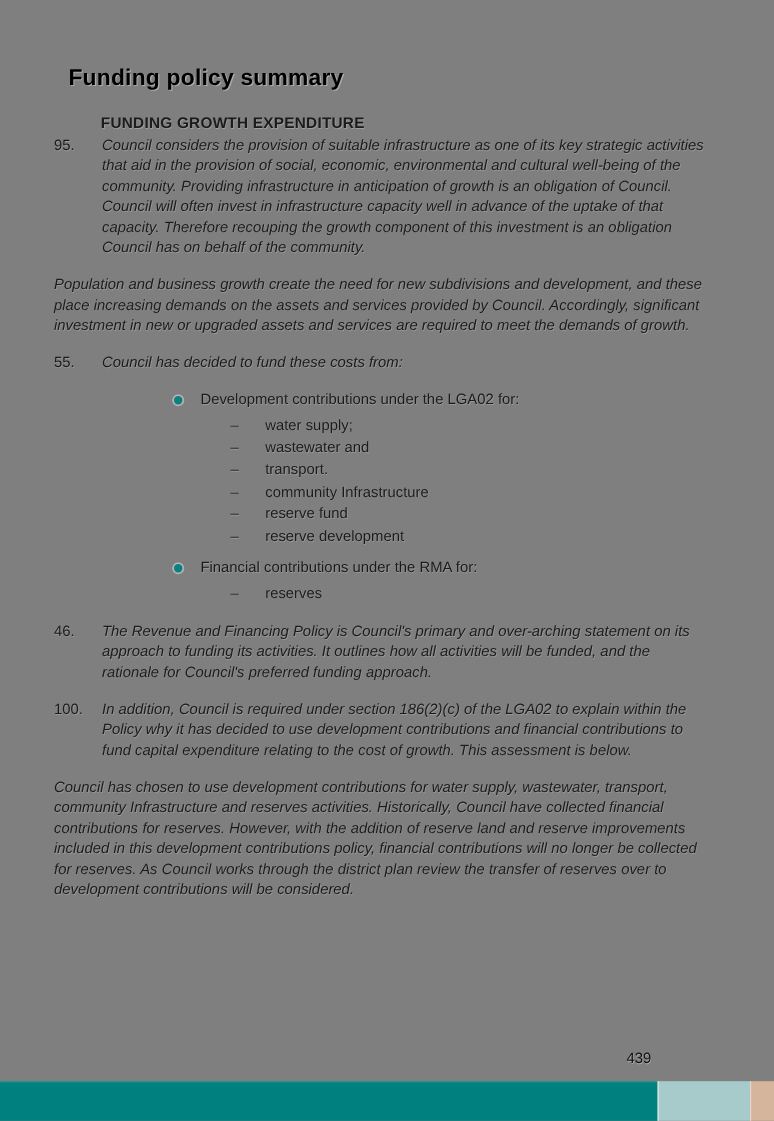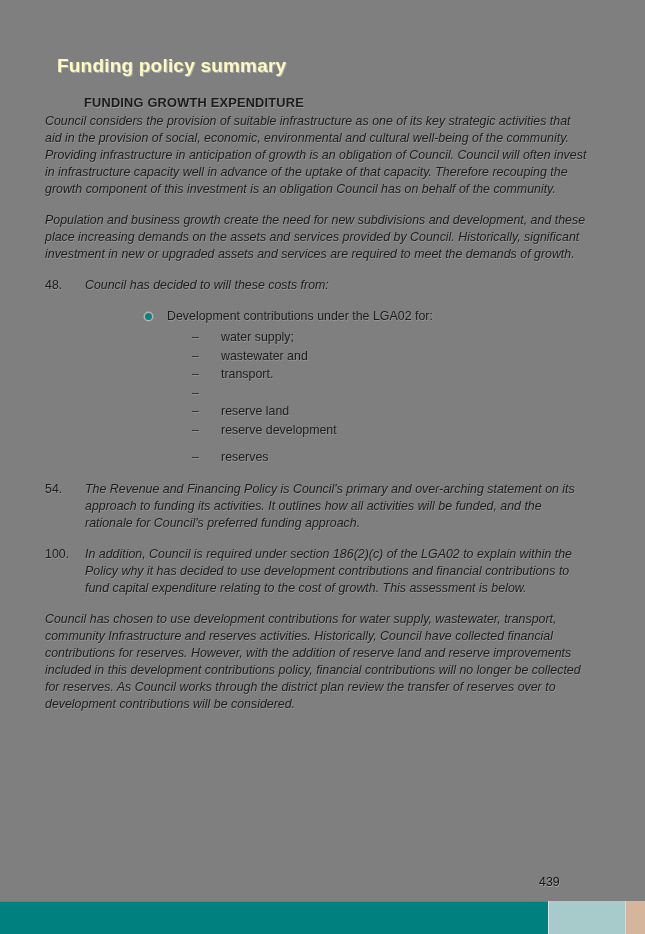--- a/index.html
+++ b/index.html
@@ -17,21 +17,21 @@
   }
   .content {
     position: absolute;
     top: 0; left: 45px;
     width: 543px;
   }
   .doc-title {
     margin: 55px 0 18px 12px;
     font-size: 19px;
     font-weight: bold;
-    color: #fef9c3;
+    color: #000000;
     letter-spacing: 0.2px;
     text-shadow: 1px 1px 0 rgba(255,255,255,0.35);
   }
   .section-heading {
     margin: 0 0 3px 10px;
     font-size: 12.8px;
     font-weight: bold;
     letter-spacing: 0.2px;
     color: #1b1b1b;
     text-shadow: 0.5px 0.5px 0 rgba(255,255,255,0.25);
@@ -81,21 +81,21 @@
     line-height: 18.5px;
   }
   .sub-row .dash {
     flex: 0 0 29px;
     width: 29px;
     color: #2a2a2a;
   }
   .group-gap { margin-bottom: 9px; }
   .page-number {
     position: absolute;
-    top: 875px; left: 539px;
+    top: 875px; left: 522px;
     font-size: 12.4px;
     color: #111;
     text-shadow: 0.5px 0.5px 0 rgba(255,255,255,0.35);
   }
   .footer-bar {
     position: absolute;
     left: 0; bottom: 0;
     width: 645px; height: 33px;
     display: flex;
   }
@@ -122,30 +122,31 @@
 <body>
 
 <div class="page">
   <div class="content">
 
     <h1 class="doc-title">Funding policy summary</h1>
 
     <h2 class="section-heading">FUNDING GROWTH EXPENDITURE</h2>
 
     <div class="para">
+      <span class="num">95.</span>
       <span class="ptext">Council considers the provision of suitable infrastructure as one of its key strategic activities that aid in the provision of social, economic, environmental and cultural well-being of the community. Providing infrastructure in anticipation of growth is an obligation of Council. Council will often invest in infrastructure capacity well in advance of the uptake of that capacity. Therefore recouping the growth component of this investment is an obligation Council has on behalf of the community.</span>
     </div>
 
     <div class="para">
-      <span class="ptext">Population and business growth create the need for new subdivisions and development, and these place increasing demands on the assets and services provided by Council. Historically, significant investment in new or upgraded assets and services are required to meet the demands of growth.</span>
-    </div>
-
-    <div class="para">
-      <span class="num">48.</span>
-      <span class="ptext">Council has decided to will these costs from:</span>
+      <span class="ptext">Population and business growth create the need for new subdivisions and development, and these place increasing demands on the assets and services provided by Council. Accordingly, significant investment in new or upgraded assets and services are required to meet the demands of growth.</span>
+    </div>
+
+    <div class="para">
+      <span class="num">55.</span>
+      <span class="ptext">Council has decided to fund these costs from:</span>
     </div>
 
     <div class="list-block">
 
       <div class="bullet-row">
         <span class="bullet-dot"></span>
         <span>Development contributions under the LGA02 for:</span>
       </div>
       <div class="sub-row">
         <span class="dash">–</span>
@@ -154,40 +155,45 @@
       <div class="sub-row">
         <span class="dash">–</span>
         <span>wastewater and</span>
       </div>
       <div class="sub-row">
         <span class="dash">–</span>
         <span>transport.</span>
       </div>
       <div class="sub-row">
         <span class="dash">–</span>
-      </div>
-      <div class="sub-row">
-        <span class="dash">–</span>
-        <span>reserve land</span>
+        <span>community Infrastructure</span>
+      </div>
+      <div class="sub-row">
+        <span class="dash">–</span>
+        <span>reserve fund</span>
       </div>
       <div class="sub-row group-gap">
         <span class="dash">–</span>
         <span>reserve development</span>
       </div>
 
+      <div class="bullet-row">
+        <span class="bullet-dot"></span>
+        <span>Financial contributions under the RMA for:</span>
+      </div>
       <div class="sub-row">
         <span class="dash">–</span>
         <span>reserves</span>
       </div>
 
     </div>
 
 
     <div class="para">
-      <span class="num">54.</span>
+      <span class="num">46.</span>
       <span class="ptext">The Revenue and Financing Policy is Council's primary and over-arching statement on its approach to funding its activities. It outlines how all activities will be funded, and the rationale for Council's preferred funding approach.</span>
     </div>
 
     <div class="para">
       <span class="num">100.</span>
       <span class="ptext">In addition, Council is required under section 186(2)(c) of the LGA02 to explain within the Policy why it has decided to use development contributions and financial contributions to fund capital expenditure relating to the cost of growth. This assessment is below.</span>
     </div>
 
     <div class="para">
       <span class="ptext">Council has chosen to use development contributions for water supply, wastewater, transport, community Infrastructure and reserves activities. Historically, Council have collected financial contributions for reserves. However, with the addition of reserve land and reserve improvements included in this development contributions policy, financial contributions will no longer be collected for reserves. As Council works through the district plan review the transfer of reserves over to development contributions will be considered.</span>

